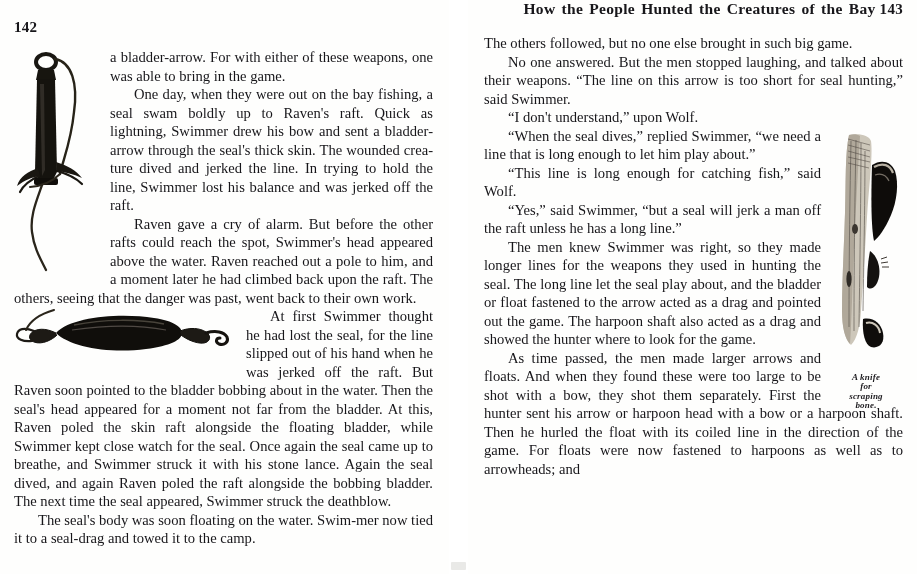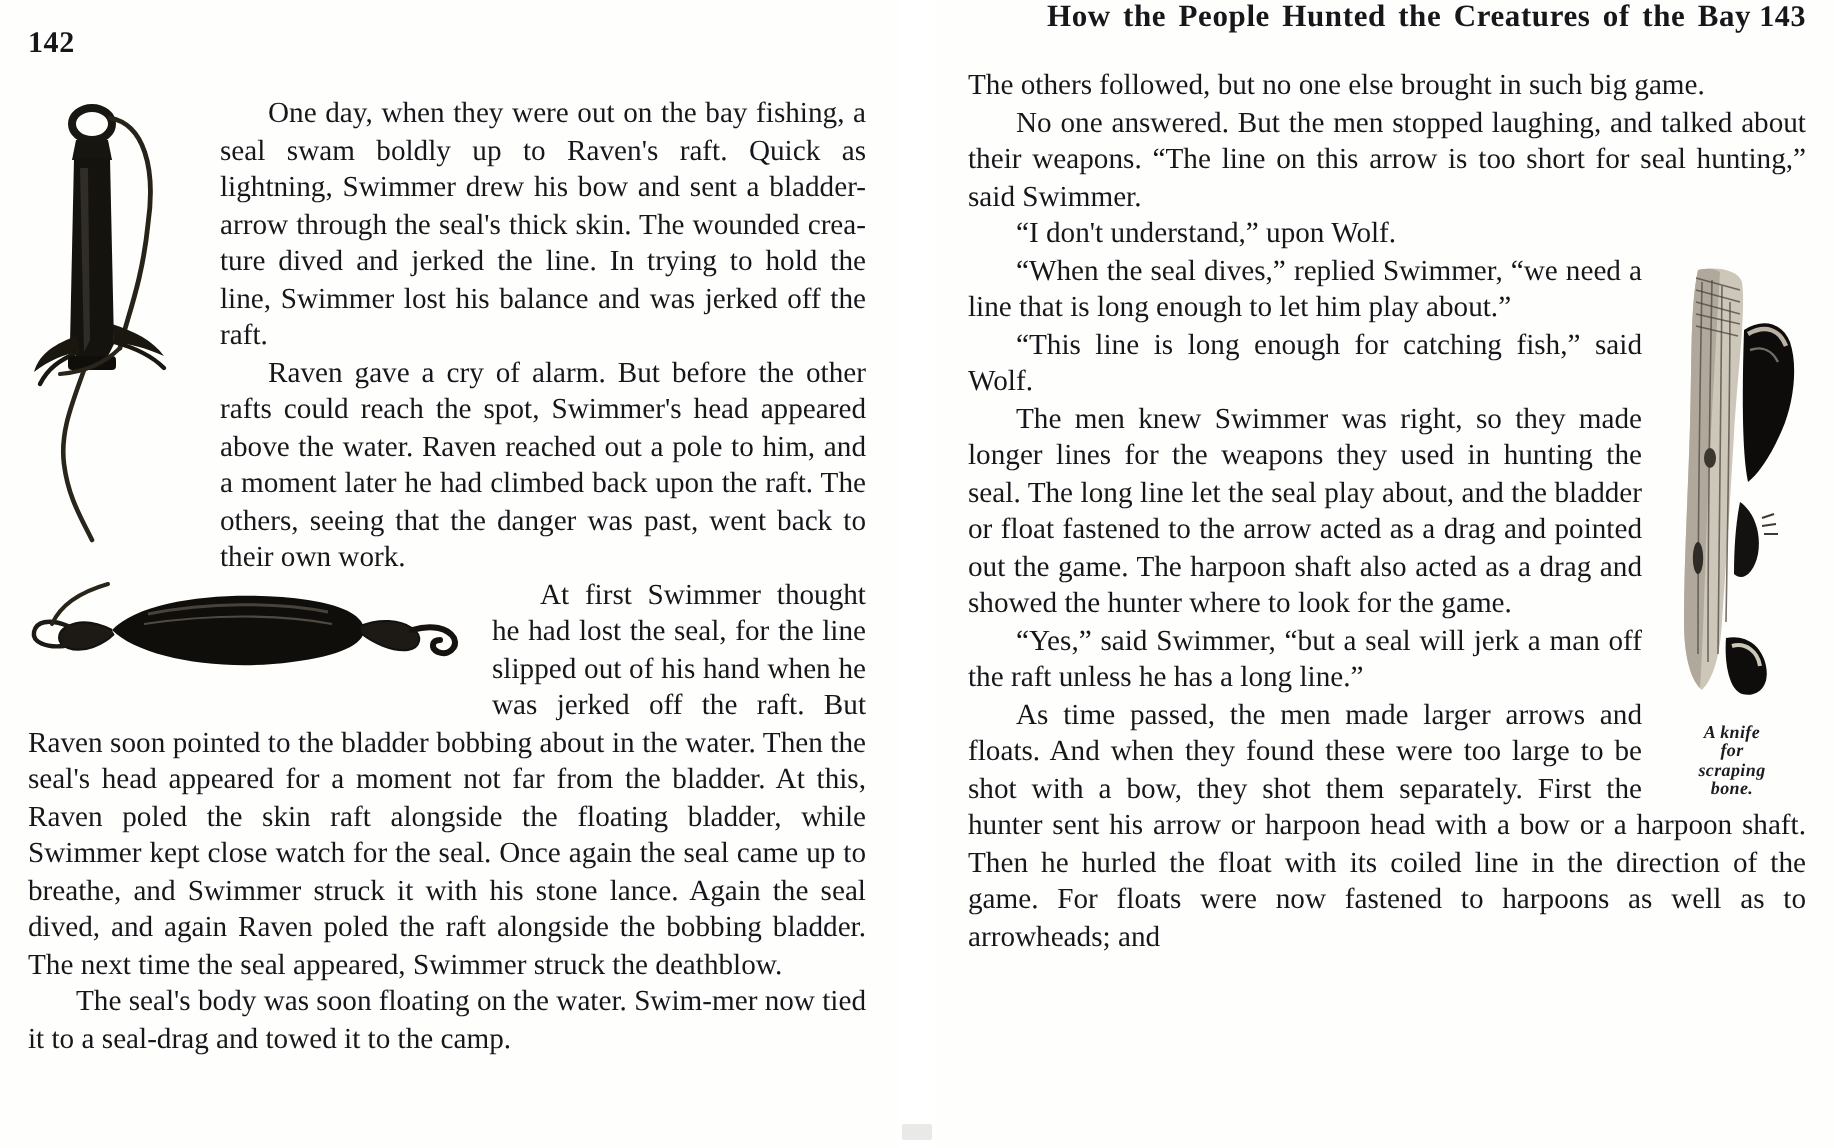--- a/index.html
+++ b/index.html
@@ -58,21 +58,21 @@
   
   .running-head {
     display: flex;
     align-items: baseline;
     font-weight: bold;
     font-size: 15.5px;
     letter-spacing: 0.3px;
     height: 22px;
     margin-bottom: 12px;
   }
-  .rh-left { justify-content: space-between; }
+  .rh-left { justify-content: flex-end; flex-direction: column; }
   .rh-right { justify-content: flex-end; }
   .folio {
     font-weight: bold;
     font-size: 15px;
   }
   .rh-title {
     font-weight: bold;
     font-size: 15.5px;
     word-spacing: 2px;
   }
@@ -127,21 +127,21 @@
     color: #1d1b1f;
   }
   .caption-sealdrag {
     margin-top: 1px;
     font-size: 9.8px;
   }
   .caption-knife {
     font-size: 9px;
     font-weight: bold;
     line-height: 9.6px;
-    margin-top: 3px;
+    margin-top: 14px;
   }
 
   svg { display: block; }
 </style>
 </head>
 <body>
 
 <div class="spread">
 
   <div class="page page-left">
@@ -172,20 +172,21 @@
           <path d="M41 121 C 52 124, 60 128, 66 134" fill="none" stroke="#1a1711" stroke-width="2.2" stroke-linecap="round"></path>
 
           <rect x="18" y="128" width="24" height="7" rx="2" fill="#100e0a"></rect>
 
           <path d="M26 135 C 20 152, 14 166, 16 182 C 18 198, 24 208, 30 220" fill="none" stroke="#2a251b" stroke-width="2.3" stroke-linecap="round"></path>
 
           <path d="M44 124 C 36 132, 26 136, 14 137" fill="none" stroke="#2a251b" stroke-width="2" stroke-linecap="round"></path>
         </svg>
       </div>
 
+      <p class="noindent">a bladder-arrow.  For with either of these weapons, one was able to bring in the game.</p>
       <p class="indent">One day, when they were out on the bay fishing, a seal swam boldly up to Raven's raft.  Quick as lightning, Swimmer drew his bow and sent a bladder-arrow through the seal's thick skin.  The wounded crea-ture dived and jerked the line.  In trying to hold the line, Swimmer lost his balance and was jerked off the raft.</p>
       <p class="indent">Raven gave a cry of alarm.  But before the other rafts could reach the spot, Swimmer's head appeared above the water.  Raven reached out a pole to him, and a moment later he had climbed back upon the raft.  The others, seeing that the danger was past, went back to their own work.</p>
 
       <div class="fig fig-sealdrag">
         <svg width="224" height="48" viewBox="0 0 224 48">
 
           <path d="M42 24 C 58 7, 108 4, 140 9 C 160 12, 168 18, 168 24 C 168 31, 156 37, 132 40 C 96 45, 56 38, 42 24 Z" fill="#100e0b"></path>
 
           <path d="M60 16 C 90 10, 124 10, 150 15" fill="none" stroke="#5b554b" stroke-width="1.5" opacity="0.75"></path>
           <path d="M58 21 C 92 16, 126 16, 152 21" fill="none" stroke="#79726a" stroke-width="1.1" opacity="0.6"></path>
@@ -272,19 +273,19 @@
         <div class="caption caption-knife">
           <div>A knife</div>
           <div>for</div>
           <div>scraping</div>
           <div>bone.</div>
         </div>
       </div>
 
       <p class="indent">“When the seal dives,” replied Swimmer, “we need a line that is long enough to let him play about.”</p>
       <p class="indent">“This line is long enough for catching fish,” said Wolf.</p>
+      <p class="indent">“Yes,” said Swimmer, “but a seal will jerk a man off the raft unless he has a long line.”</p>
       <p class="indent">The men knew Swimmer was right, so they made longer lines for the weapons they used in hunting the seal.  The long line let the seal play about, and the bladder or float fastened to the arrow acted as a drag and pointed out the game.  The harpoon shaft also acted as a drag and showed the hunter where to look for the game.</p>
-      <p class="indent">“Yes,” said Swimmer, “but a seal will jerk a man off the raft unless he has a long line.”</p>
       <p class="indent">As time passed, the men made larger arrows and floats.  And when they found these were too large to be shot with a bow, they shot them separately.  First the hunter sent his arrow or harpoon head with a bow or a harpoon shaft.  Then he hurled the float with its coiled line in the direction of the game.  For floats were now fastened to harpoons as well as to arrowheads; and</p>
     </div>
   </div>
 
 </div>
 
 </body></html>

